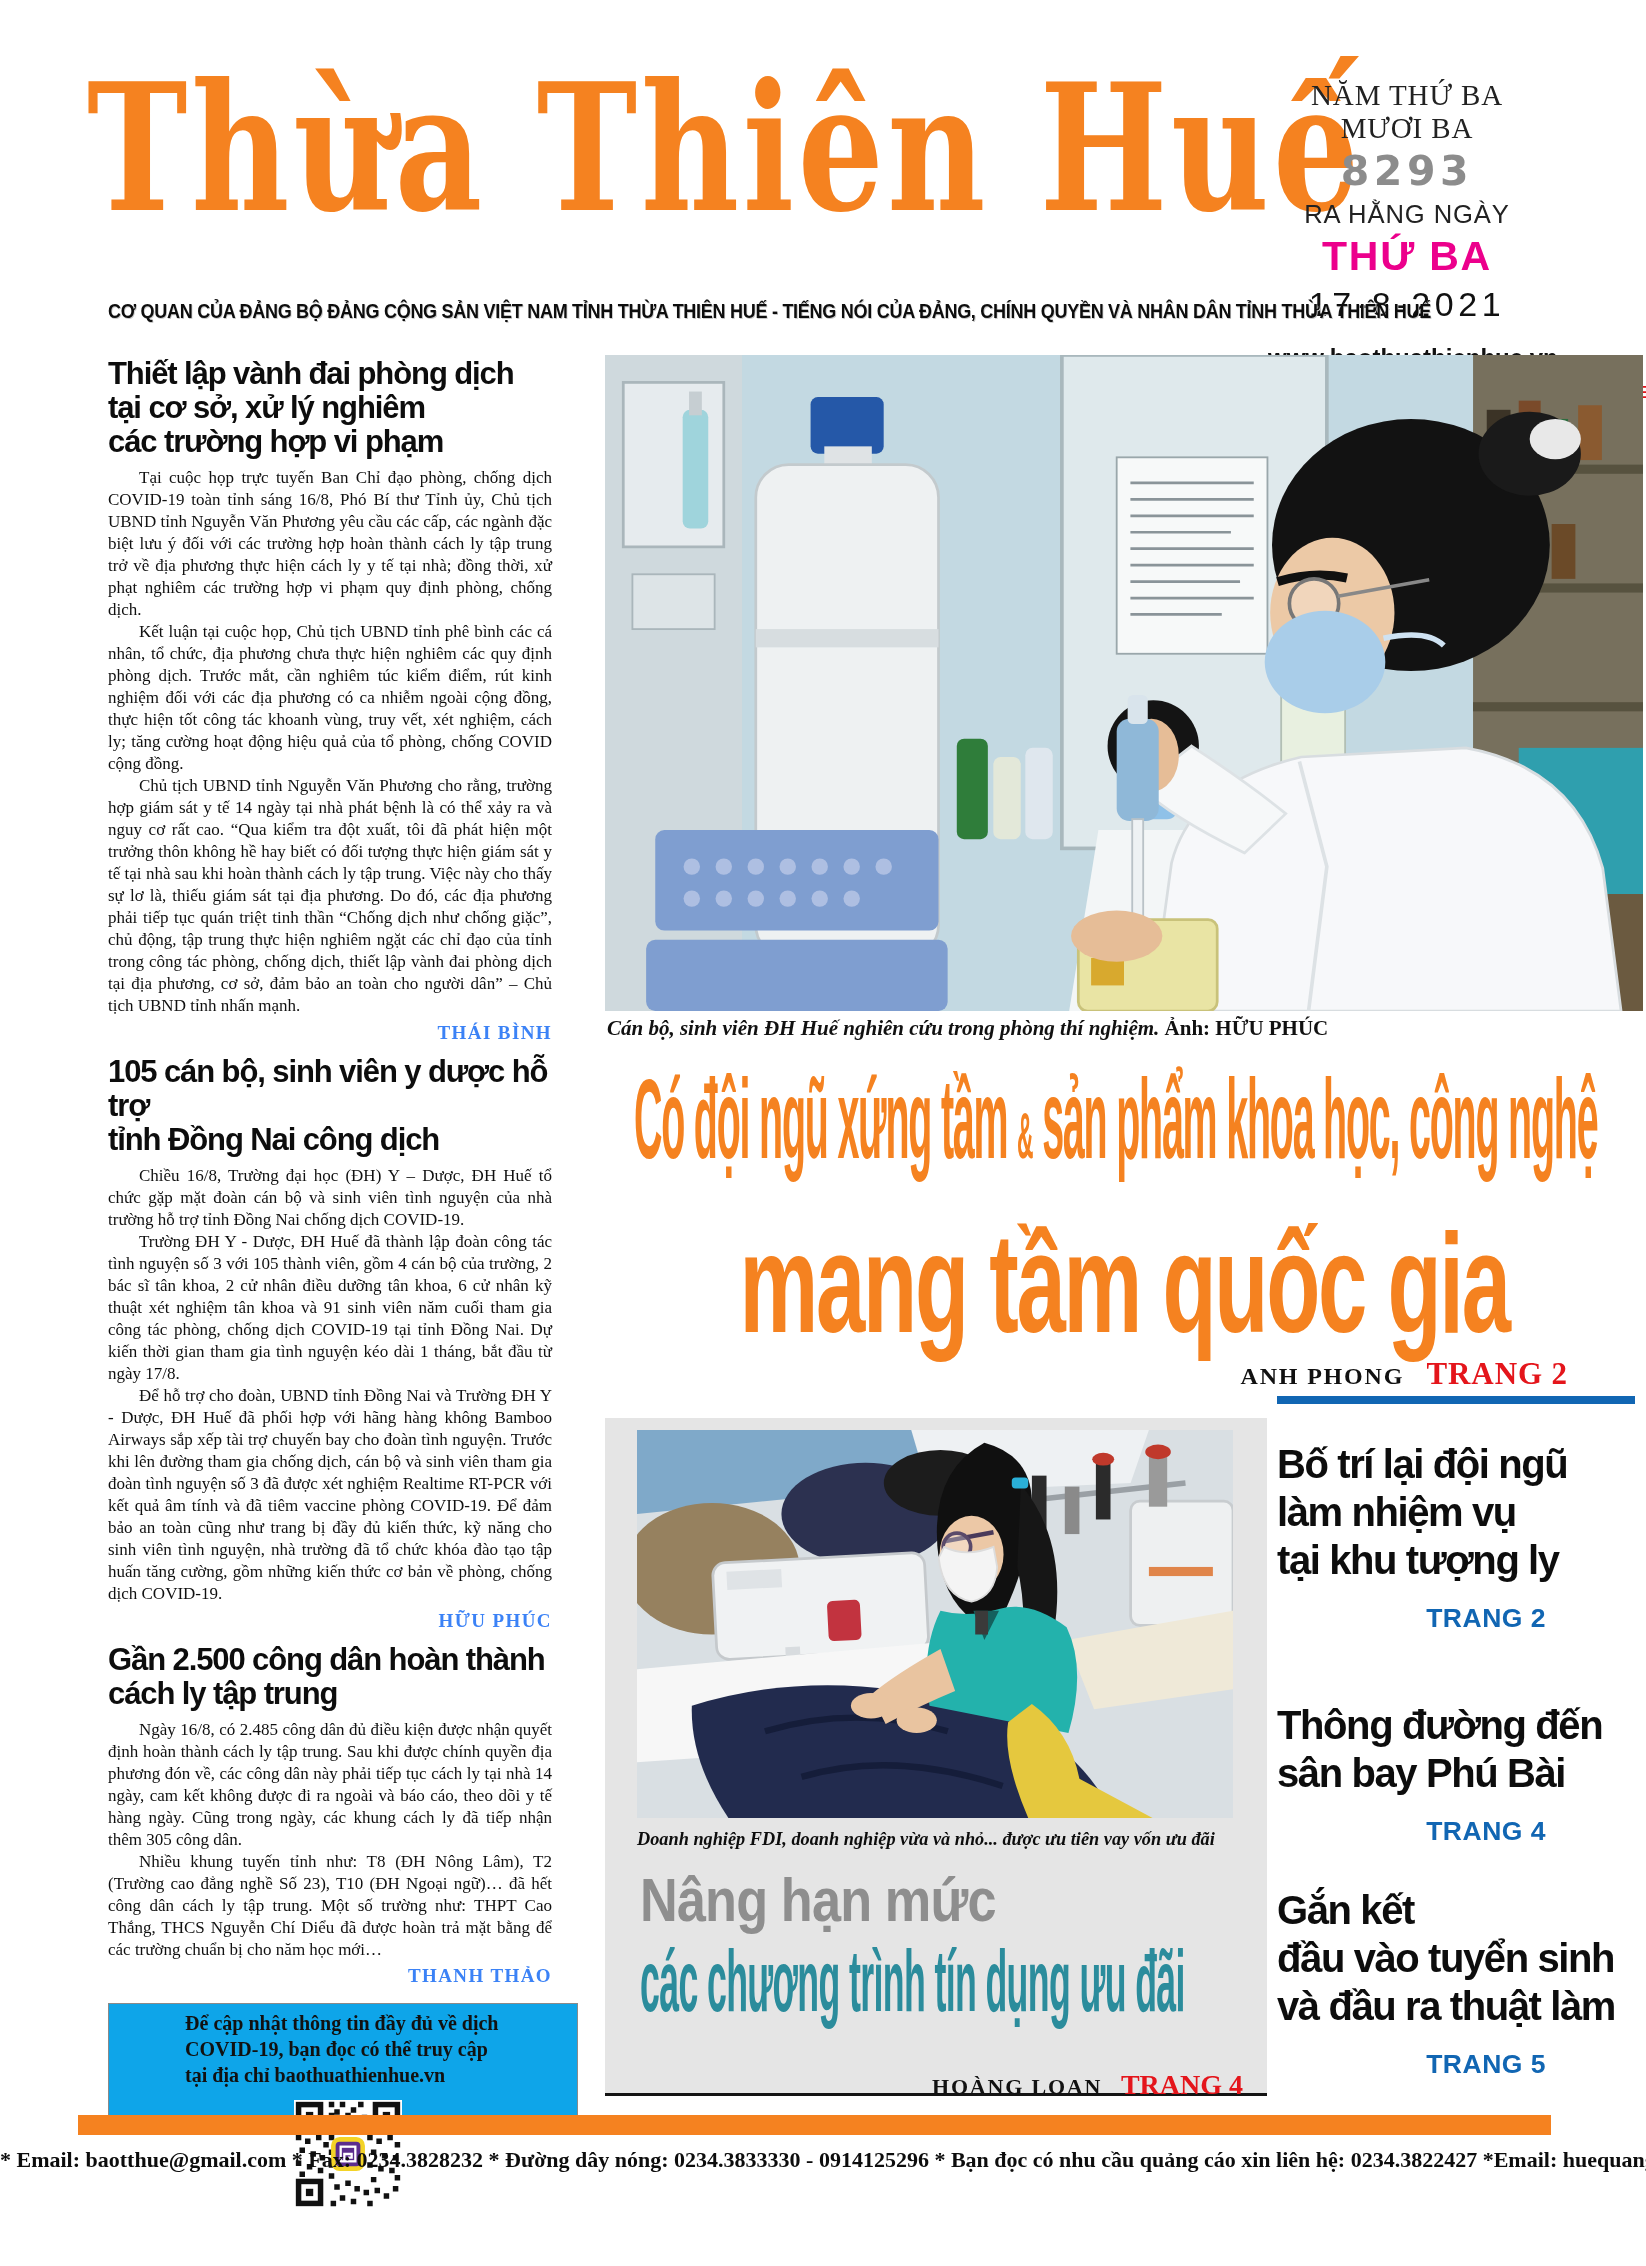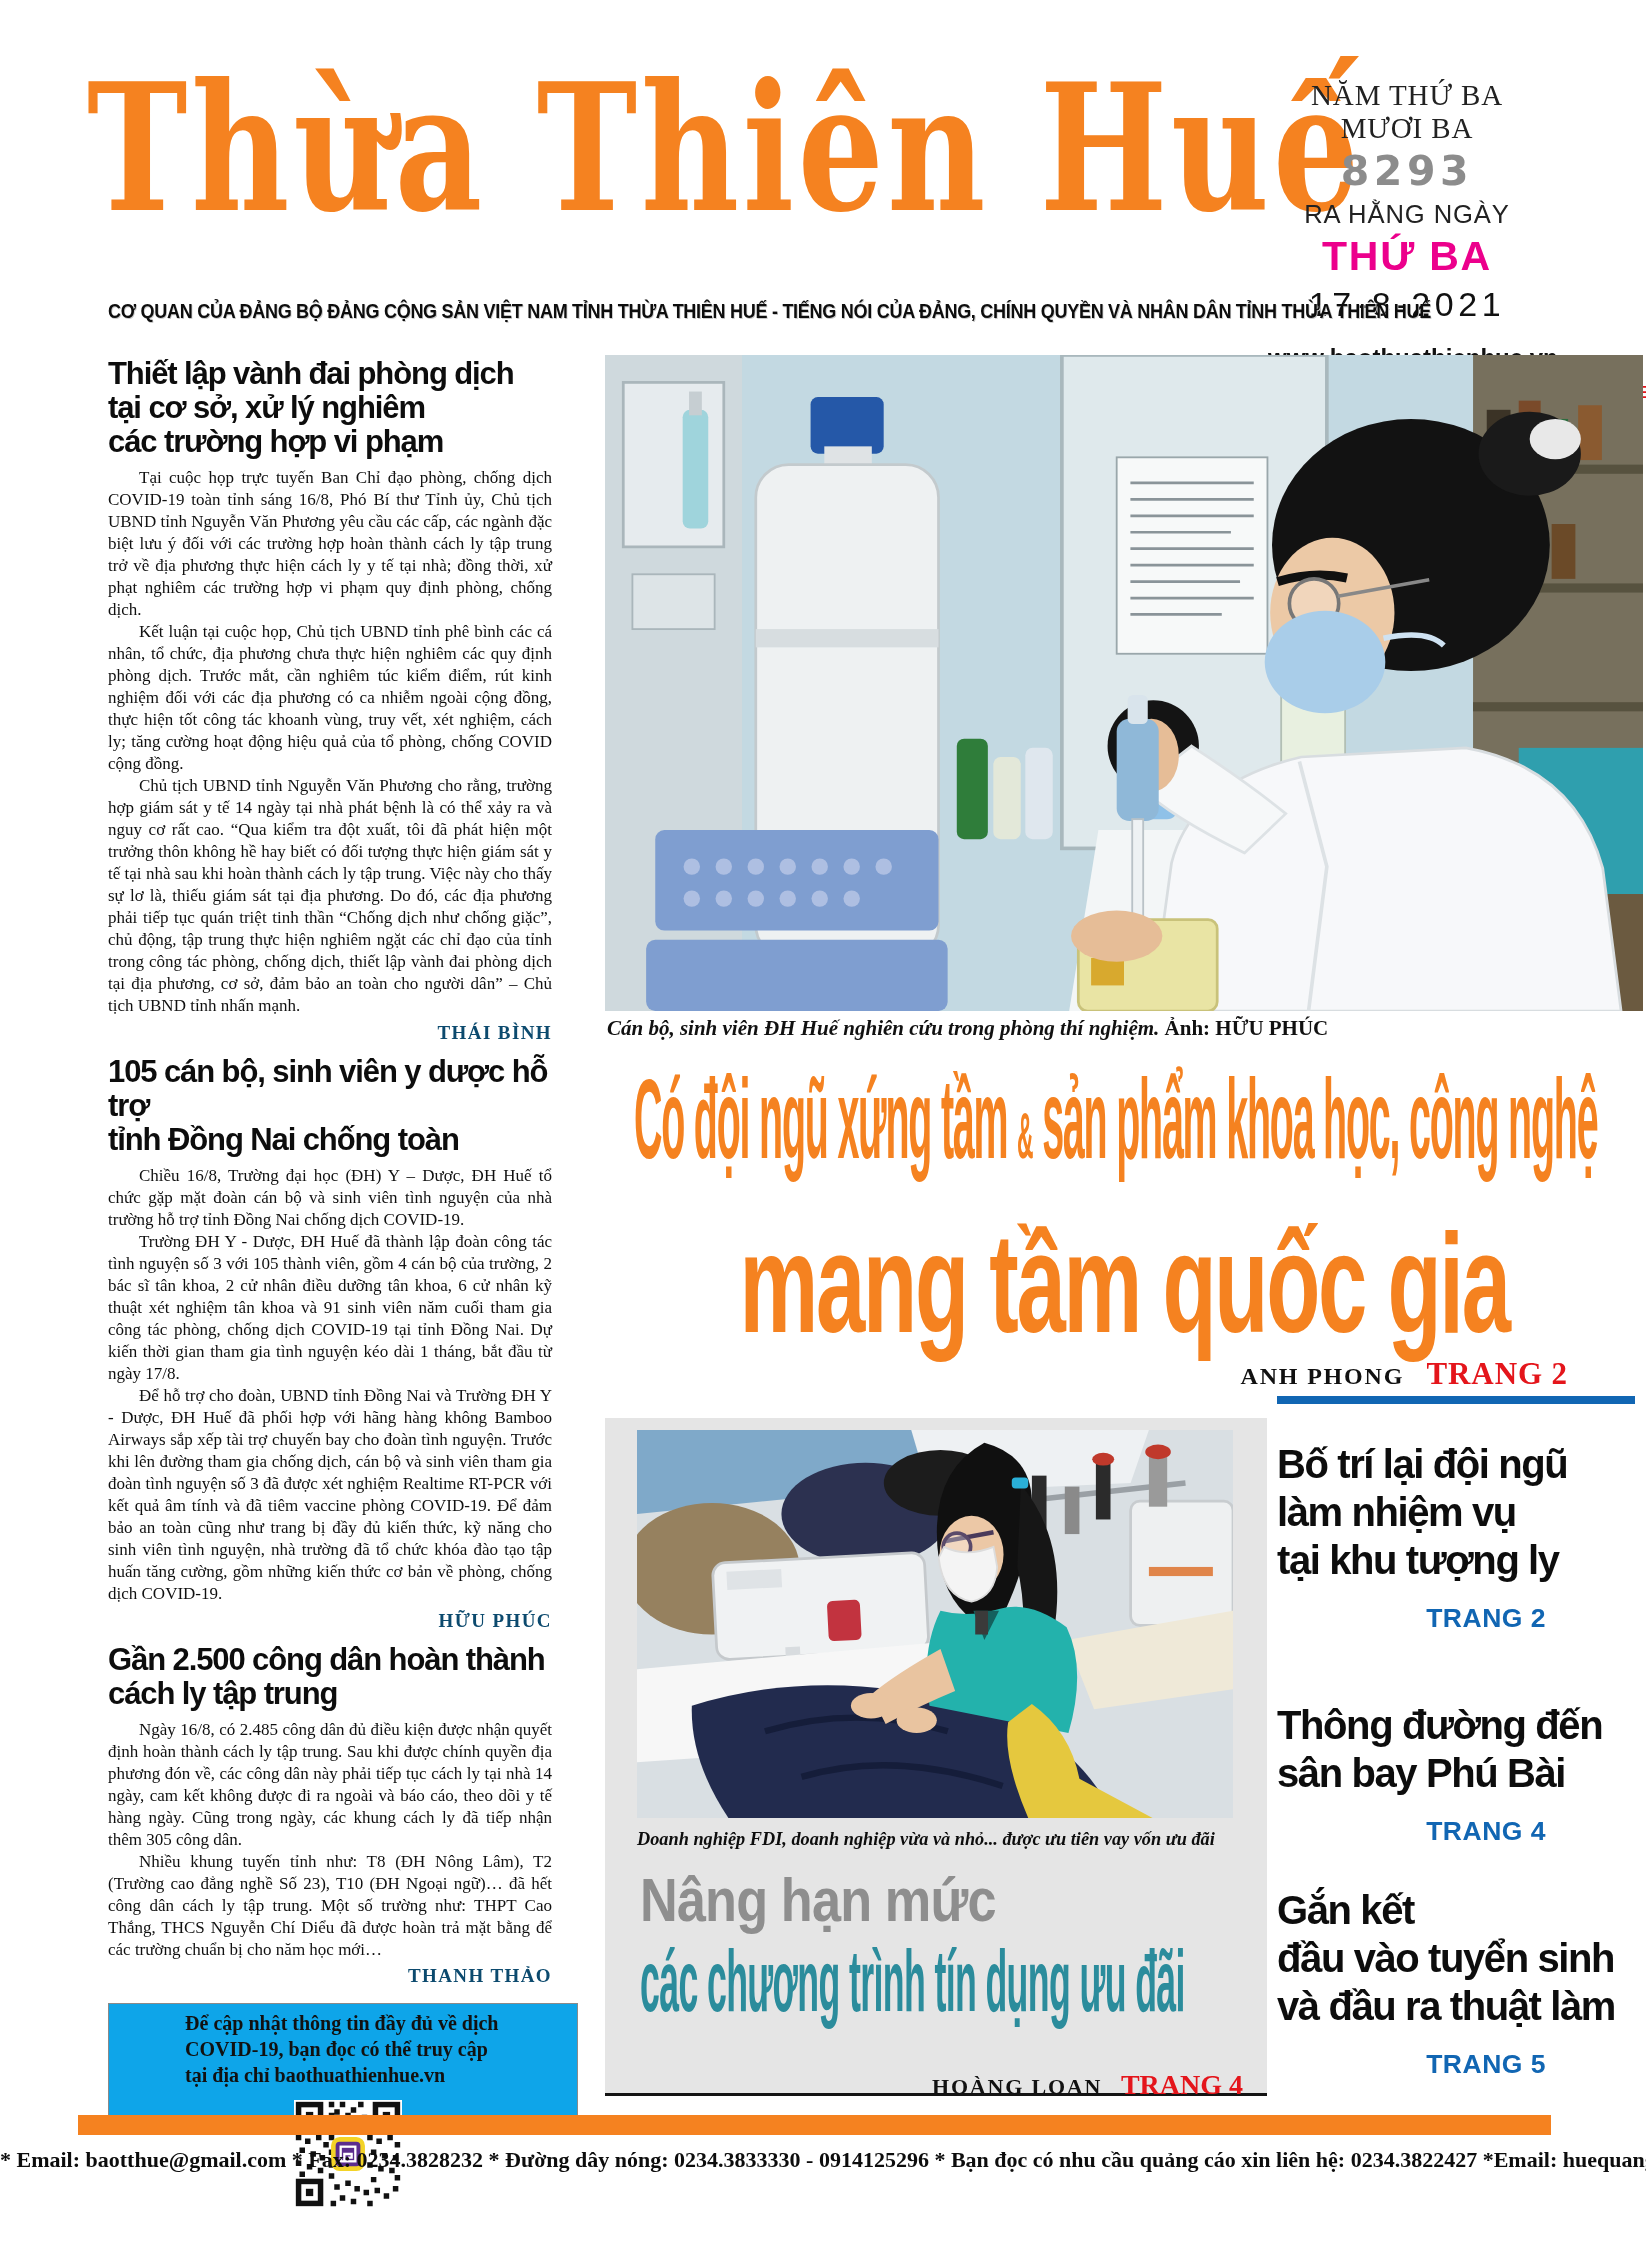--- a/index.html
+++ b/index.html
@@ -24,21 +24,21 @@
       letter-spacing:-0.3px;white-space:nowrap;color:#0d0d0d;text-shadow:0.9px 0.9px 0 #c9c9c9;
       transform:scaleX(0.90);transform-origin:left top;}
   
   .left-col{position:absolute;left:108px;top:357px;width:444px;}
   .art-head{font-weight:bold;font-size:31px;line-height:34px;letter-spacing:-1.1px;color:#0d0d0d;
       margin:11px 0 8.2px 0;}
   .art-head.first{margin-top:0;}
   .left-col p{font-family:"Liberation Serif",serif;font-size:17px;line-height:22px;
       text-align:justify;text-indent:31px;margin:0;color:#101010;}
   .byline{text-align:right;font-family:"Liberation Serif",serif;font-weight:bold;font-size:19px;
-      letter-spacing:1.4px;margin:4.6px 0 6.4px 0;color:#0c4a6e;}
+      letter-spacing:1.4px;margin:4.6px 0 6.4px 0;color:#3b82f6;}
   
   .qr-box{position:absolute;left:108px;top:2003px;width:470px;height:124px;border:1.8px solid #8a8a8a;
       display:flex;align-items:center;gap:12.8px;padding:5.5px 9.1px 5.5px 18.3px;box-sizing:border-box;background:#0ea5e9;flex-direction:column;}
   .qr-text{font-family:"Liberation Serif",serif;font-weight:bold;font-size:20px;line-height:1.3;width:325px;}
   .qr-svg{flex:0 0 auto;}
   
   .main-photo{position:absolute;left:605px;top:355px;width:1038px;height:656px;overflow:hidden;background:#c3d9e2;}
   .main-caption{position:absolute;left:607px;top:1016px;width:1036px;
       font-family:"Liberation Serif",serif;font-size:21px;font-weight:bold;}
   .main-caption .cap-it{font-style:italic;}
@@ -104,21 +104,21 @@
       <div>tại cơ sở, xử lý nghiêm</div>
       <div>các trường hợp vi phạm</div>
     </div>
     <p>Tại cuộc họp trực tuyến Ban Chỉ đạo phòng, chống dịch COVID-19 toàn tỉnh sáng 16/8, Phó Bí thư Tỉnh ủy, Chủ tịch UBND tỉnh Nguyễn Văn Phương yêu cầu các cấp, các ngành đặc biệt lưu ý đối với các trường hợp hoàn thành cách ly tập trung trở về địa phương thực hiện cách ly y tế tại nhà; đồng thời, xử phạt nghiêm các trường hợp vi phạm quy định phòng, chống dịch.</p>
     <p>Kết luận tại cuộc họp, Chủ tịch UBND tỉnh phê bình các cá nhân, tổ chức, địa phương chưa thực hiện nghiêm các quy định phòng dịch. Trước mắt, cần nghiêm túc kiểm điểm, rút kinh nghiệm đối với các địa phương có ca nhiễm ngoài cộng đồng, thực hiện tốt công tác khoanh vùng, truy vết, xét nghiệm, cách ly; tăng cường hoạt động hiệu quả của tổ phòng, chống COVID cộng đồng.</p>
     <p>Chủ tịch UBND tỉnh Nguyễn Văn Phương cho rằng, trường hợp giám sát y tế 14 ngày tại nhà phát bệnh là có thể xảy ra và nguy cơ rất cao. “Qua kiểm tra đột xuất, tôi đã phát hiện một trưởng thôn không hề hay biết có đối tượng thực hiện giám sát y tế tại nhà sau khi hoàn thành cách ly tập trung. Việc này cho thấy sự lơ là, thiếu giám sát tại địa phương. Do đó, các địa phương phải tiếp tục quán triệt tinh thần “Chống dịch như chống giặc”, chủ động, tập trung thực hiện nghiêm ngặt các chỉ đạo của tỉnh trong công tác phòng, chống dịch, thiết lập vành đai phòng dịch tại địa phương, cơ sở, đảm bảo an toàn cho người dân” – Chủ tịch UBND tỉnh nhấn mạnh.</p>
     <div class="byline">THÁI BÌNH</div>
 
     <div class="art-head">
       <div>105 cán bộ, sinh viên y dược hỗ trợ</div>
-      <div>tỉnh Đồng Nai chống toàn</div>
+      <div>tỉnh Đồng Nai công dịch</div>
     </div>
     <p>Chiều 16/8, Trường đại học (ĐH) Y – Dược, ĐH Huế tổ chức gặp mặt đoàn cán bộ và sinh viên tình nguyện của nhà trường hỗ trợ tỉnh Đồng Nai chống dịch COVID-19.</p>
     <p>Trường ĐH Y - Dược, ĐH Huế đã thành lập đoàn công tác tình nguyện số 3 với 105 thành viên, gồm 4 cán bộ của trường, 2 bác sĩ tân khoa, 2 cử nhân điều dưỡng tân khoa, 6 cử nhân kỹ thuật xét nghiệm tân khoa và 91 sinh viên năm cuối tham gia công tác phòng, chống dịch COVID-19 tại tỉnh Đồng Nai. Dự kiến thời gian tham gia tình nguyện kéo dài 1 tháng, bắt đầu từ ngày 17/8.</p>
     <p>Để hỗ trợ cho đoàn, UBND tỉnh Đồng Nai và Trường ĐH Y - Dược, ĐH Huế đã phối hợp với hãng hàng không Bamboo Airways sắp xếp tài trợ chuyến bay cho đoàn tình nguyện. Trước khi lên đường tham gia chống dịch, cán bộ và sinh viên tham gia đoàn tình nguyện số 3 đã được xét nghiệm Realtime RT-PCR với kết quả âm tính và đã tiêm vaccine phòng COVID-19. Để đảm bảo an toàn cũng như trang bị đầy đủ kiến thức, kỹ năng cho sinh viên tình nguyện, nhà trường đã tổ chức khóa đào tạo tập huấn tăng cường, gồm những kiến thức cơ bản về phòng, chống dịch COVID-19.</p>
     <div class="byline">HỮU PHÚC</div>
 
     <div class="art-head">
       <div>Gần 2.500 công dân hoàn thành</div>
       <div>cách ly tập trung</div>
     </div>

